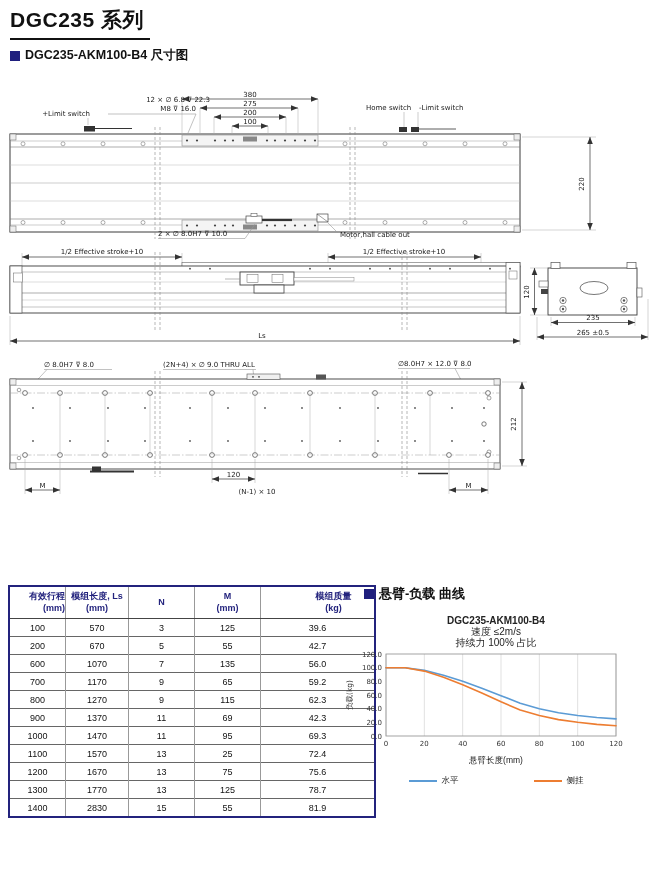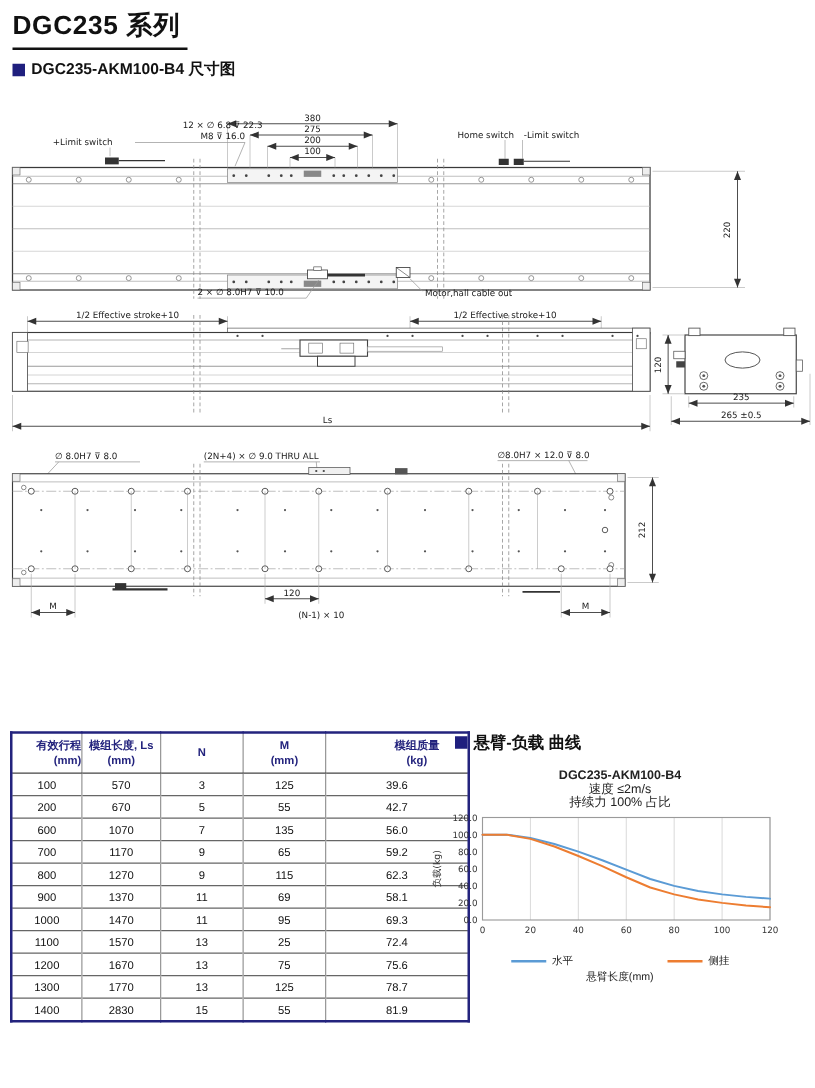--- a/index.html
+++ b/index.html
@@ -473,21 +473,21 @@
           <td>1270</td>
           <td>9</td>
           <td>115</td>
           <td>62.3</td>
         </tr>
         <tr>
           <td>900</td>
           <td>1370</td>
           <td>11</td>
           <td>69</td>
-          <td>58.1</td>
+          <td>42.3</td>
         </tr>
         <tr>
           <td>1000</td>
           <td>1470</td>
           <td>11</td>
           <td>95</td>
           <td>69.3</td>
         </tr>
         <tr>
           <td>1100</td>
@@ -551,24 +551,24 @@
       <text x="84.33333333333333" y="98" text-anchor="middle" font-size="7" fill="#333">20</text>
       <text x="122.66666666666666" y="98" text-anchor="middle" font-size="7" fill="#333">40</text>
       <text x="161" y="98" text-anchor="middle" font-size="7" fill="#333">60</text>
       <text x="199.33333333333331" y="98" text-anchor="middle" font-size="7" fill="#333">80</text>
       <text x="237.66666666666669" y="98" text-anchor="middle" font-size="7" fill="#333">100</text>
       <text x="276" y="98" text-anchor="middle" font-size="7" fill="#333">120</text>
       <text x="12" y="47" text-anchor="middle" font-size="7.5" fill="#333" transform="rotate(-90 12 47)">负载(kg)</text>
       <polyline points="46.0,19.7 65.2,19.7 84.3,22.4 103.5,27.2 122.7,33.3 141.8,40.2 161.0,47.7 180.2,55.2 199.3,60.7 218.5,64.8 237.7,67.5 256.8,69.5 276.0,70.9" fill="none" stroke="#5B9BD5" stroke-width="1.6" stroke-linejoin="round" stroke-linecap="round"></polyline>
       <polyline points="46.0,19.7 65.2,19.7 84.3,23.1 103.5,29.2 122.7,36.8 141.8,44.9 161.0,53.8 180.2,62.0 199.3,67.5 218.5,71.6 237.7,74.3 256.8,76.4 276.0,77.8" fill="none" stroke="#ED7D31" stroke-width="1.6" stroke-linejoin="round" stroke-linecap="round"></polyline>
     </svg>
+  <div id="chart-xlabel">悬臂长度(mm)</div>
   <div id="chart-legend">
       <span class="legend-item">
         <span class="legend-line" style="background: rgb(91, 155, 213);"></span>
         <span>水平</span>
       </span>
       <span class="legend-item">
         <span class="legend-line" style="background: rgb(237, 125, 49);"></span>
         <span>侧挂</span>
       </span>
     </div>
-  <div id="chart-xlabel">悬臂长度(mm)</div>
 </div>
 
 </body></html>

